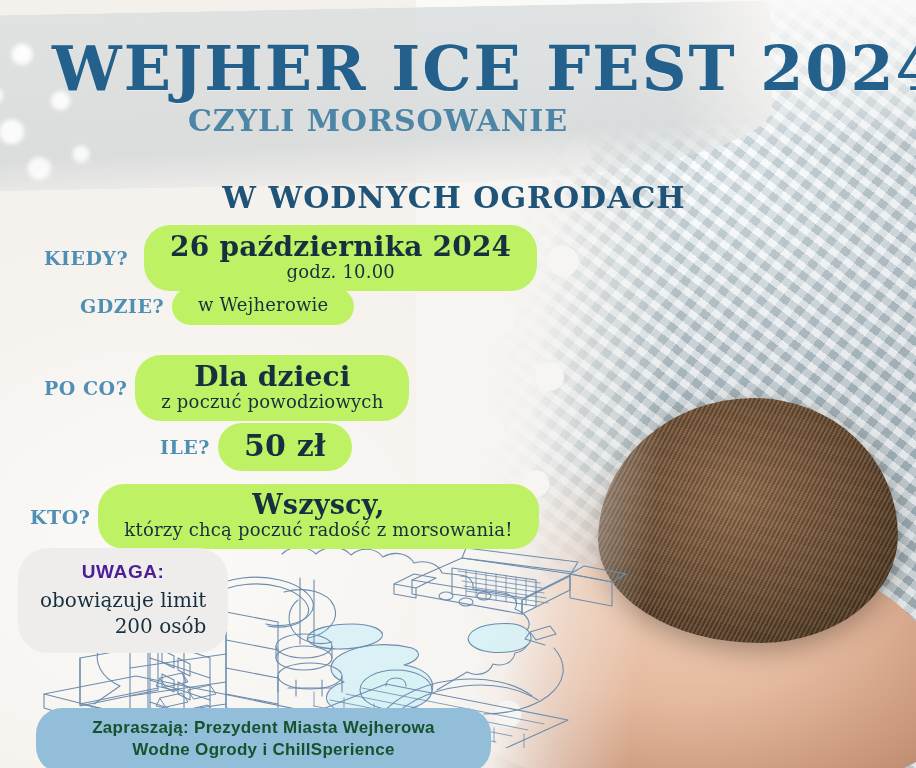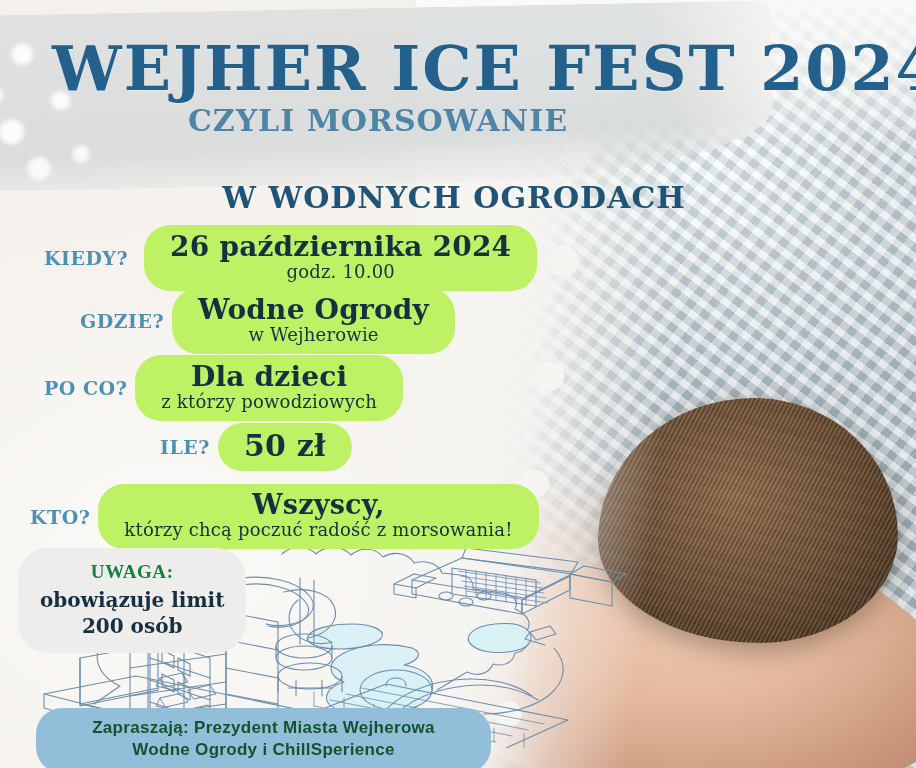--- a/index.html
+++ b/index.html
@@ -259,33 +259,34 @@
     left: 18px;
     top: 548px;
     background: #efedeb;
     border-radius: 30px;
     padding: 10px 22px 14px 22px;
     text-align: center;
     color: #17303f;
   }
   .uwaga .u-head {
     display: block;
-    font-family: Liberation Serif, serif;
+    font-family: Liberation Sans, sans-serif;
     font-weight: bold;
     font-size: 19px;
     letter-spacing: .6px;
-    color: #15803d;
+    color: #4c1d95;
     line-height: 1.5;
   }
   .uwaga .u-line {
     display: block;
     font-family: "DejaVu Serif", serif;
-    font-weight: bold;
+    font-weight: normal;
     font-size: 20px;
     line-height: 1.3;
+    text-align: right;
   }
 
   
   .lineart {
     position: absolute;
     left: 14px;
     top: 528px;
     width: 620px;
     height: 220px;
   }
@@ -438,30 +439,29 @@
     <span class="info-label">KIEDY?</span>
     <span class="pill">
       <span class="big">26 października 2024</span>
       <span class="small">godz. 10.00</span>
     </span>
   </div>
 
   <div class="info-row" id="row-gdzie">
     <span class="info-label">GDZIE?</span>
     <span class="pill">
-      <span class="big">Wodne Ogrody</span>
       <span class="small">w Wejherowie</span>
     </span>
   </div>
 
   <div class="info-row" id="row-poco">
     <span class="info-label">PO CO?</span>
     <span class="pill">
       <span class="big">Dla dzieci</span>
-      <span class="small">z którzy powodziowych</span>
+      <span class="small">z poczuć powodziowych</span>
     </span>
   </div>
 
   <div class="info-row" id="row-ile">
     <span class="info-label">ILE?</span>
     <span class="pill single">
       <span class="big">50 zł</span>
     </span>
   </div>
 

